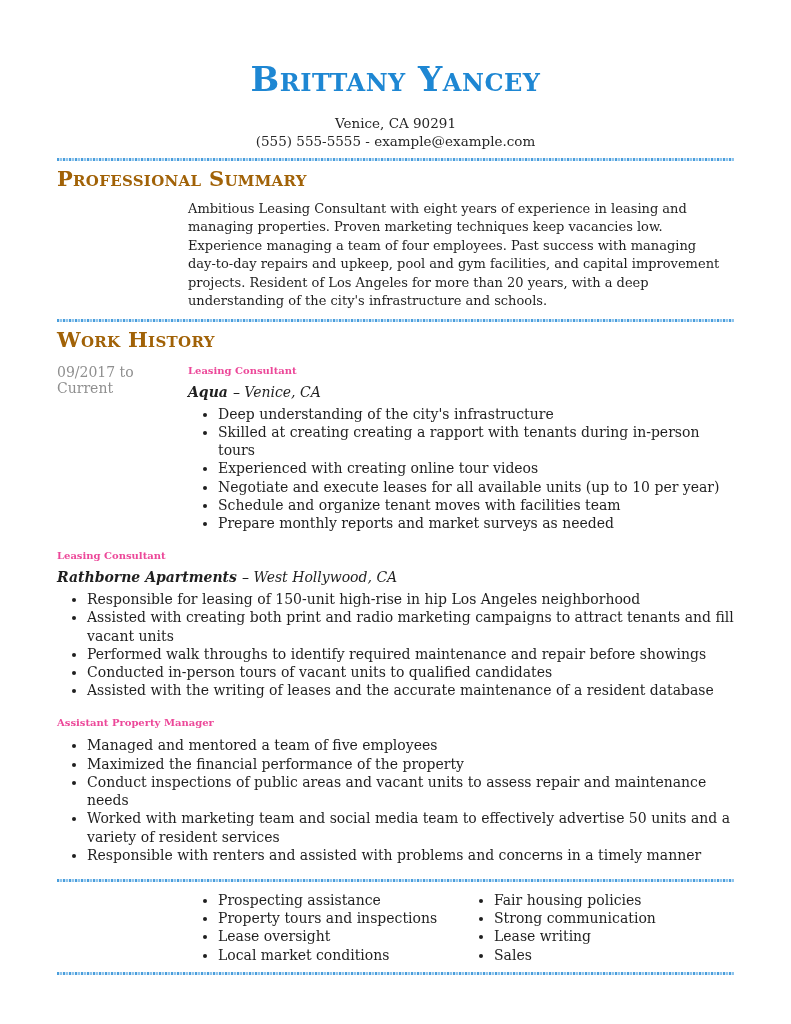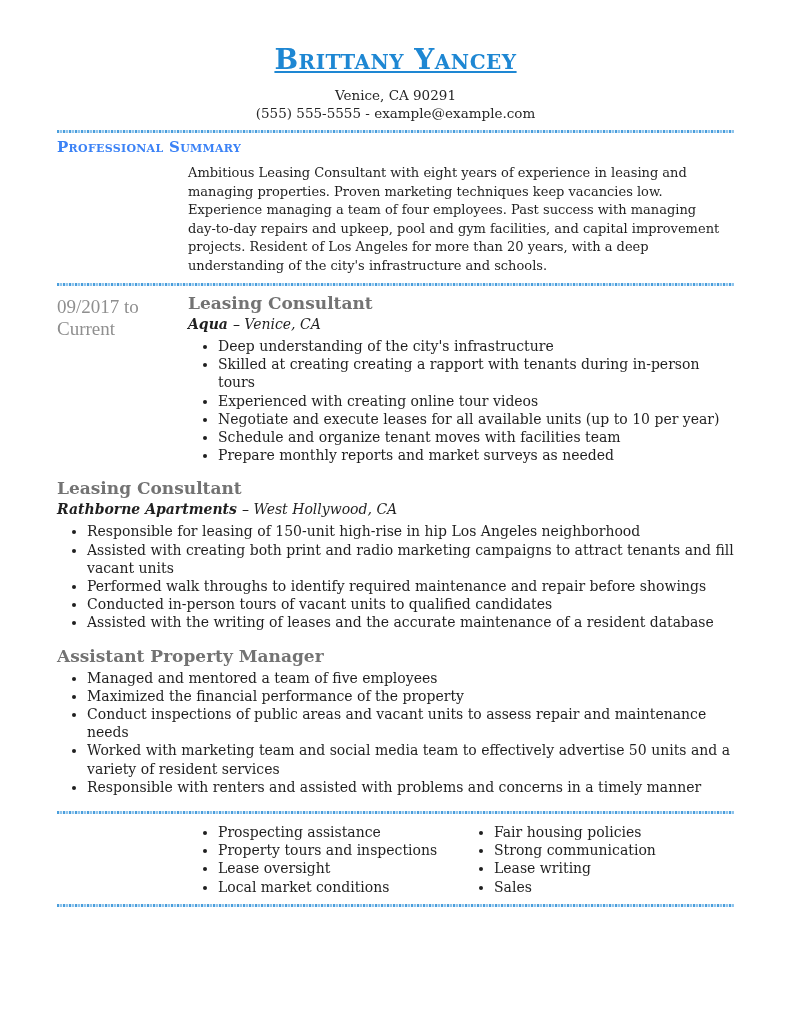--- a/index.html
+++ b/index.html
@@ -9,65 +9,64 @@
     height: 1024px;
     font-family: "DejaVu Serif", "Liberation Serif", serif;
     color: #1f1f1f;
     overflow: hidden;
   }
   .page { padding: 0 57px; }
 
   
   .resume-header { text-align: center; padding-top: 45px; }
   .candidate-name {
-    margin: 0;
-    font-size: 28px;
+    margin: 16px;
+    font-size: 34px;
     font-weight: 700;
     font-variant: small-caps;
     letter-spacing: 0.5px;
     color: #1e87d3;
     line-height: 1.08;
-    text-decoration: underline;
   }
   .contact { margin-top: 11px; font-size: 13.5px; line-height: 18px; color: #262626; }
 
   
   .rule {
     height: 3px;
     margin-top: 8px;
     background: repeating-linear-gradient(90deg,
       #4a9edc 0px, #4a9edc 2px,
       #cfe6f7 2px, #cfe6f7 3px,
       #8ec4ec 3px, #8ec4ec 5px,
       #e6f2fb 5px, #e6f2fb 6px);
   }
   h2.section-heading {
     margin: 4px 0 0 0;
-    font-size: 15px;
+    font-size: 21px;
     font-weight: 700;
     font-variant: small-caps;
     letter-spacing: 0.3px;
-    color: #3b82f6;
+    color: #a16207;
     line-height: 1.35;
   }
 
   
   .summary-text {
     margin: 7px 0 0 131px;
     width: 532px;
     font-size: 13px;
     line-height: 18.4px;
   }
 
   
   .job-list { margin-top: 8px; }
   .job-entry { display: flex; margin-bottom: 15px; }
-  .job-dates { flex: none; width: 131px; font-size: 19px; color: #8f8f8f; padding-top: 2px; font-family: Liberation Serif, serif; }
+  .job-dates { flex: none; width: 131px; font-size: 14px; color: #8f8f8f; padding-top: 2px; }
   .job-body { flex: 1; min-width: 0; }
-  .job-title { font-size: 17px; font-weight: 700; color: #737373; line-height: 18px; }
+  .job-title { font-size: 10px; font-weight: 700; color: #ec4899; line-height: 18px; }
   .company-line { font-size: 14px; font-style: italic; margin-top: 3px; line-height: 18px; }
   .company-name { font-weight: 700; }
   .job-location { margin-left: 5px; }
   ul.bullets {
     margin: 4px 0 0 0;
     padding-left: 30px;
     font-size: 14px;
     line-height: 18.2px;
     list-style: disc;
   }
@@ -91,20 +90,21 @@
   </header>
 
   <section>
     <div class="rule"></div>
     <h2 class="section-heading">Professional Summary</h2>
     <p class="summary-text">Ambitious Leasing Consultant with eight years of experience in leasing and managing properties. Proven marketing techniques keep vacancies low. Experience managing a team of four employees. Past success with managing day-to-day repairs and upkeep, pool and gym facilities, and capital improvement projects. Resident of Los Angeles for more than 20 years, with a deep understanding of the city's infrastructure and schools.</p>
   </section>
 
   <section>
     <div class="rule"></div>
+    <h2 class="section-heading">Work History</h2>
     <div class="job-list">
   <div class="job-entry">
     <div class="job-dates">09/2017 to Current</div>
     <div class="job-body">
       <div class="job-title">Leasing Consultant</div>
       <div class="company-line">
         <span class="company-name">Aqua</span><span class="job-location">– Venice, CA</span>
       </div>
       <ul class="bullets">
               <li>Deep understanding of the city's infrastructure</li>

